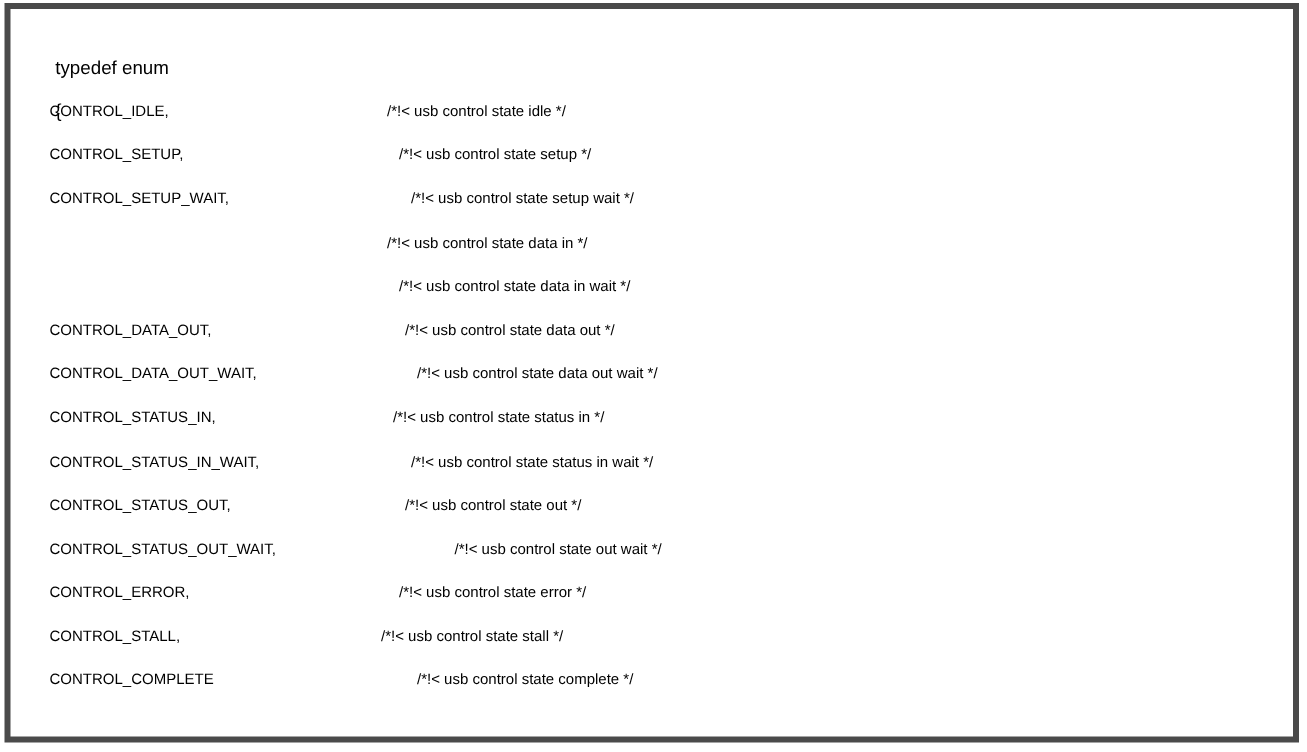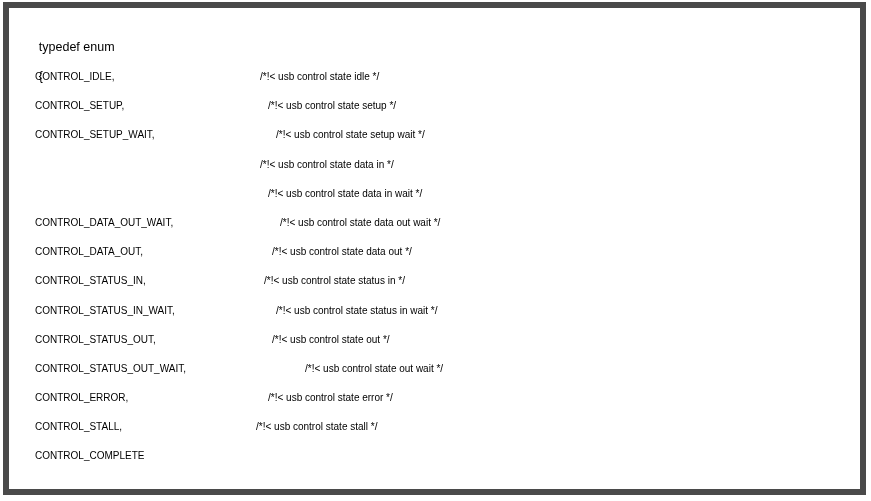--- a/index.html
+++ b/index.html
@@ -16,21 +16,21 @@
     color: #000000;
   }
 
   #code-figure {
     position: absolute;
     left: 3px;
     top: 2px;
     width: 863px;
     height: 493px;
     box-sizing: border-box;
-    border: 6px solid #ec4899;
+    border: 4px solid #ec4899;
     background: #ffffff;
     overflow: hidden;
   }
 
   .code-block {
     position: relative;
     width: 100%;
     height: 100%;
   }
 
@@ -92,29 +92,29 @@
     <div class="line outer brace-open">
       <span>{</span>
     </div>
 
     <div id="members">
         <div class="line member"><span class="ident">CONTROL_IDLE,</span><span class="comment" style="margin-left: 0px; position: absolute; left: 251px;">/*!&lt; usb control state idle */</span></div>
         <div class="line member"><span class="ident">CONTROL_SETUP,</span><span class="comment" style="margin-left: 0px; position: absolute; left: 259px; text-align: center;">/*!&lt; usb control state setup */</span></div>
         <div class="line member"><span class="ident">CONTROL_SETUP_WAIT,</span><span class="comment" style="margin-left: 0px; position: absolute; left: 267px;">/*!&lt; usb control state setup wait */</span></div>
         <div class="line member"><span class="comment" style="margin-left: 0px; position: absolute; left: 251px;">/*!&lt; usb control state data in */</span></div>
         <div class="line member"><span class="comment" style="margin-left: 0px; position: absolute; left: 259px;">/*!&lt; usb control state data in wait */</span></div>
+        <div class="line member"><span class="ident">CONTROL_DATA_OUT,</span><span class="comment" style="margin-left: 0px; position: absolute; left: 263px;">/*!&lt; usb control state data out */</span></div>
         <div class="line member"><span class="ident">CONTROL_DATA_OUT_WAIT,</span><span class="comment" style="margin-left: 0px; position: absolute; left: 271px;">/*!&lt; usb control state data out wait */</span></div>
-        <div class="line member"><span class="ident">CONTROL_DATA_OUT,</span><span class="comment" style="margin-left: 0px; position: absolute; left: 263px;">/*!&lt; usb control state data out */</span></div>
         <div class="line member"><span class="ident">CONTROL_STATUS_IN,</span><span class="comment" style="margin-left: 0px; position: absolute; left: 255px;">/*!&lt; usb control state status in */</span></div>
         <div class="line member"><span class="ident">CONTROL_STATUS_IN_WAIT,</span><span class="comment" style="margin-left: 0px; position: absolute; left: 267px;">/*!&lt; usb control state status in wait */</span></div>
         <div class="line member"><span class="ident">CONTROL_STATUS_OUT,</span><span class="comment" style="margin-left: 0px; position: absolute; left: 263px;">/*!&lt; usb control state out */</span></div>
         <div class="line member"><span class="ident">CONTROL_STATUS_OUT_WAIT,</span><span class="comment" style="margin-left: 17px; position: absolute; left: 279px;">/*!&lt; usb control state out wait */</span></div>
         <div class="line member"><span class="ident">CONTROL_ERROR,</span><span class="comment" style="margin-left: 0px; position: absolute; left: 259px;">/*!&lt; usb control state error */</span></div>
         <div class="line member"><span class="ident">CONTROL_STALL,</span><span class="comment" style="margin-left: 0px; position: absolute; left: 247px;">/*!&lt; usb control state stall */</span></div>
-        <div class="line member"><span class="ident">CONTROL_COMPLETE</span></div>
+        <div class="line member"><span class="ident">CONTROL_COMPLETE</span><span class="comment" style="margin-left: 0px; position: absolute; left: 271px;">/*!&lt; usb control state complete */</span></div>
       </div>
 
     <div class="line outer closing">
       
     </div>
 
   </div>
 </div>
 
 </body></html>

